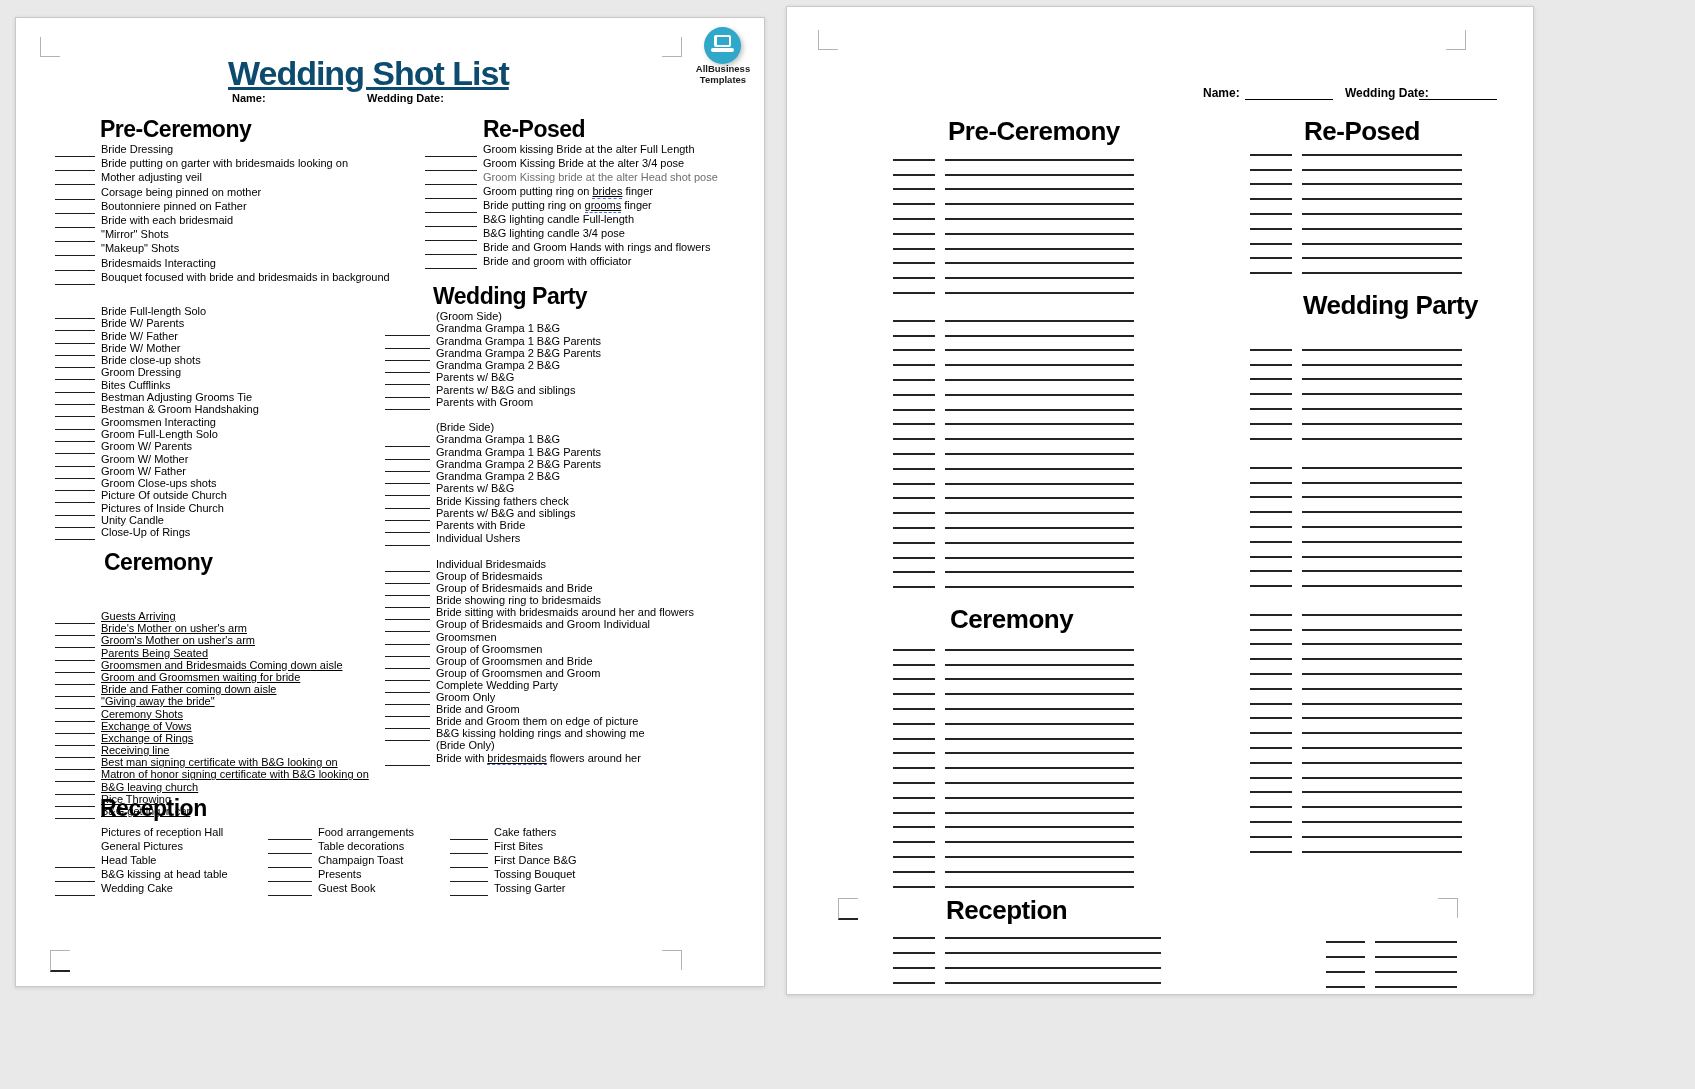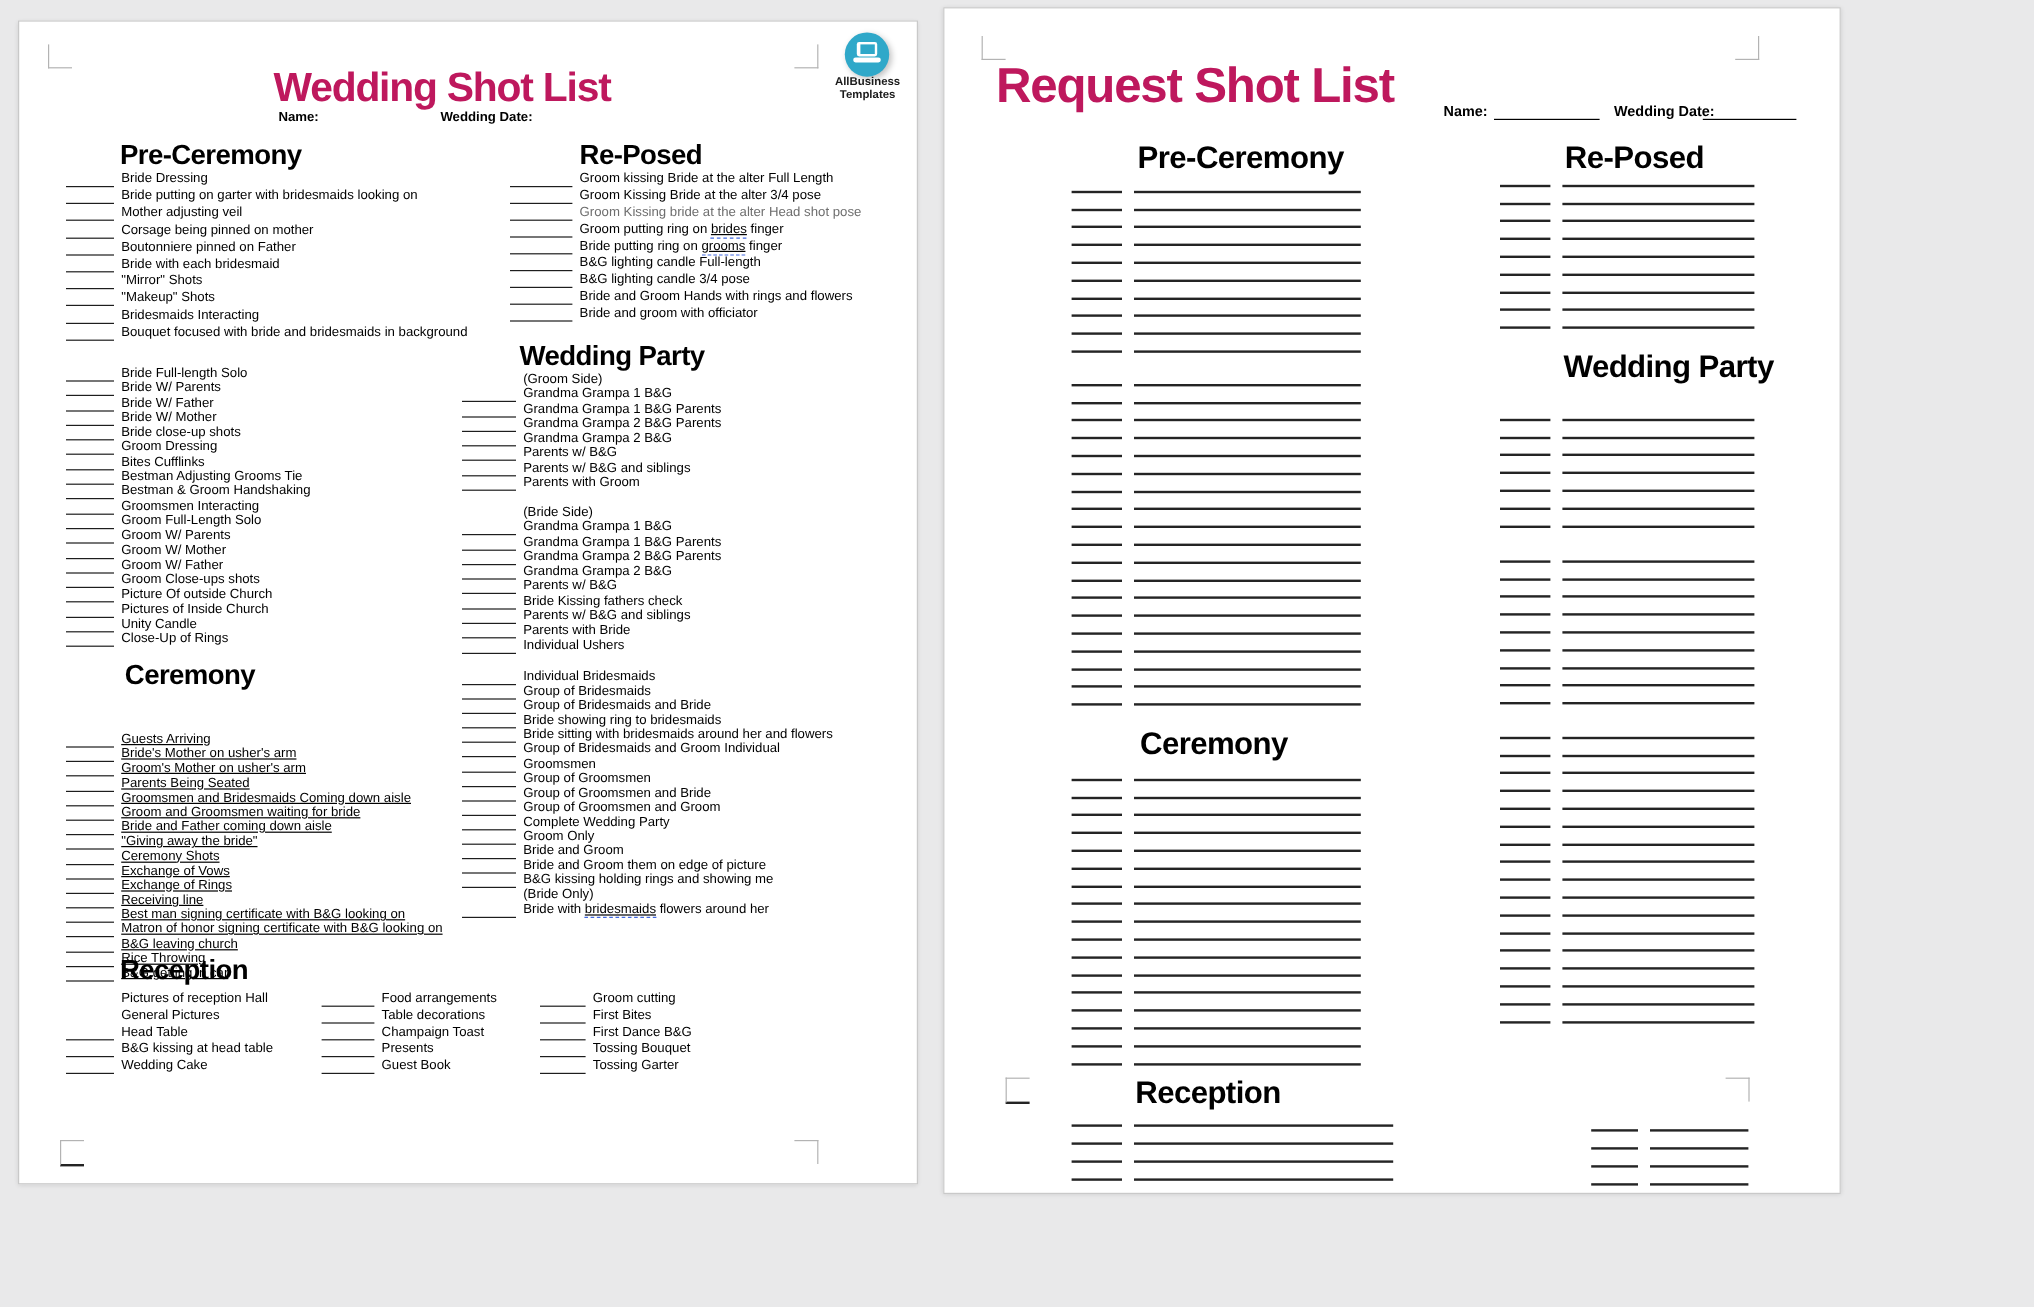--- a/index.html
+++ b/index.html
@@ -1,21 +1,21 @@
 <!DOCTYPE html>
 <html><head>
 <meta charset="utf-8">
 <style>
   html,body{margin:0;padding:0;background:#e9e9ea;font-family:"Liberation Sans","DejaVu Sans",sans-serif;}
   #stage{position:relative;width:1695px;height:1089px;background:#e9e9ea;overflow:hidden;}
   .page{position:absolute;background:#fff;border:1px solid #c9c9c9;box-shadow:0 1px 4px rgba(0,0,0,.12);}
   #page-left{left:15px;top:17px;width:748px;height:968px;}
   #page-right{left:786px;top:6px;width:746px;height:987px;}
   .abs{position:absolute;}
-  .doc-title{font-weight:bold;color:#be185d;letter-spacing:-1px;white-space:nowrap;}
+  .doc-title{font-weight:bold;color:#0c4a6e;letter-spacing:-1px;white-space:nowrap;text-decoration:underline;}
   .h-left{font-size:23px;font-weight:bold;color:#000;white-space:nowrap;letter-spacing:-0.5px;}
   .h-right{font-size:26px;font-weight:bold;color:#000;white-space:nowrap;letter-spacing:-0.5px;}
   .lbl{font-size:11px;font-weight:bold;color:#000;white-space:nowrap;}
   .lbl12{font-size:12px;font-weight:bold;color:#000;white-space:nowrap;}
   
   .trows{position:absolute;}
   .trow{display:flex;align-items:baseline;height:var(--rh);}
   .cl{display:inline-block;flex:none;width:var(--lw);border-bottom:1.4px solid #1d1d1d;transform:translateY(4px);height:1px;}
   .cl.nl{visibility:hidden;}
   .tx{margin-left:6px;font-size:11px;color:#000;white-space:nowrap;line-height:1;}
@@ -490,21 +490,21 @@
         <span class="tx">Presents</span>
       </div>
       <div class="trow">
         <span class="cl"></span>
         <span class="tx">Guest Book</span>
       </div>
     </div>
   <div class="trows" style="left:450px;top:827px;--rh:14px;--lw:38px;">
       <div class="trow">
         <span class="cl"></span>
-        <span class="tx">Groom cutting</span>
+        <span class="tx">Cake fathers</span>
       </div>
       <div class="trow">
         <span class="cl"></span>
         <span class="tx">First Bites</span>
       </div>
       <div class="trow">
         <span class="cl"></span>
         <span class="tx">First Dance B&amp;G</span>
       </div>
       <div class="trow">
@@ -517,21 +517,20 @@
       </div>
     </div>
 
   <div class="page" id="page-right"></div>
 
   <div class="mark tl abs" style="left:818px;top:30px;"></div>
   <div class="mark tr abs" style="left:1446px;top:30px;"></div>
   <div class="mark bl abs" style="left:828px;top:898px;"></div>
   <div class="mark br abs" style="left:1438px;top:898px;"></div>
 
-  <div class="abs doc-title" style="left:830px;top:48px;font-size:41px;">Request Shot List</div>
   <div class="abs lbl12" style="left:1203px;top:86px;">Name:</div>
   <div class="uline" style="left:1245px;top:98px;width:88px;"></div>
   <div class="abs lbl12" style="left:1345px;top:86px;">Wedding Date:</div>
   <div class="uline" style="left:1419px;top:98px;width:78px;"></div>
 
   <div class="abs h-right" style="left:948px;top:116px;">Pre-Ceremony</div>
   <div class="abs h-right" style="left:1304px;top:116px;">Re-Posed</div>
   <div class="abs h-right" style="left:1303px;top:290px;">Wedding Party</div>
   <div class="abs h-right" style="left:950px;top:604px;">Ceremony</div>
   <div class="abs h-right" style="left:946px;top:895px;">Reception</div>

